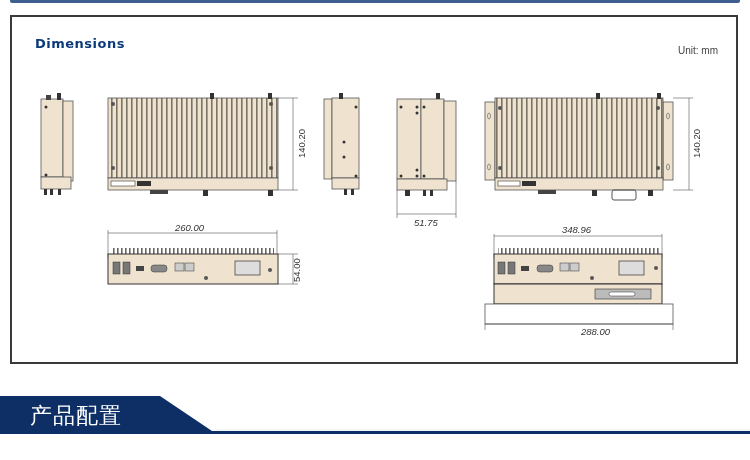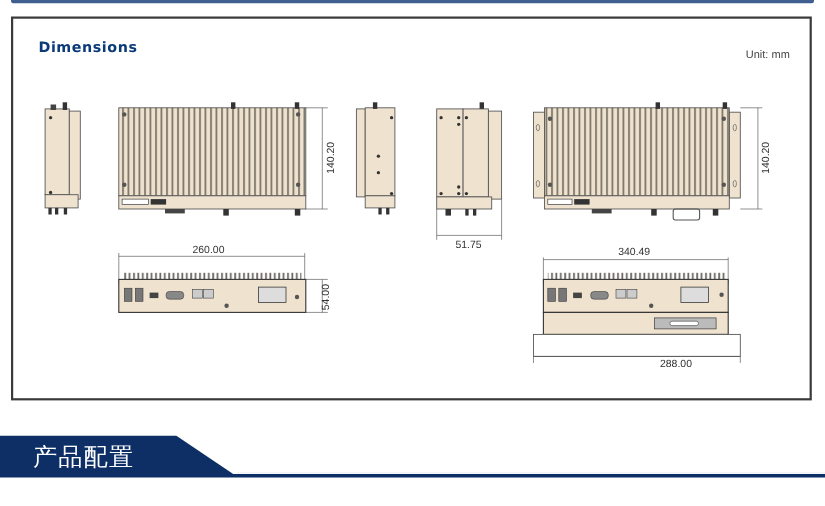--- a/index.html
+++ b/index.html
@@ -1,21 +1,21 @@
 <!DOCTYPE html>
 <html><head>
 <meta charset="utf-8">
 <style>
   html,body{margin:0;padding:0;background:#fff;}
   body{width:750px;height:460px;position:relative;overflow:hidden;font-family:"Liberation Sans",sans-serif;}
   .topbar{position:absolute;left:10px;top:0;width:730px;height:3px;background:#3e5f8f;border-radius:0 0 2px 2px;}
   .frame{position:absolute;left:10px;top:15px;width:728px;height:349px;border:2px solid #3a3a3a;box-sizing:border-box;background:#fff;}
   .title{position:absolute;left:35px;top:36px;font-family:"DejaVu Sans",sans-serif;font-weight:bold;font-size:13px;color:#0a3a7a;letter-spacing:0.5px;}
   .unit{position:absolute;left:678px;top:45px;font-size:10px;color:#444;}
-  .dim{position:absolute;font-size:9.5px;color:#333;}
+  .dim{position:absolute;font-size:9.5px;color:#333;font-style:italic;}
   .vdim{position:absolute;font-size:9.5px;color:#333;transform:rotate(-90deg);transform-origin:left top;}
   svg{position:absolute;left:0;top:0;}
   .banner{position:absolute;left:0;top:396px;width:750px;height:42px;}
   .banner-text{position:absolute;left:30px;top:401px;font-size:22px;color:#fff;letter-spacing:1px;font-family:Liberation Sans, sans-serif;}
 </style>
 </head>
 <body>
 
 <div class="topbar"></div>
 
@@ -171,20 +171,20 @@
     <line x1="673" y1="324" x2="673" y2="330" stroke="#555" stroke-width="0.6"></line>
     <line x1="485" y1="324" x2="673" y2="324" stroke="#555" stroke-width="0.6"></line>
   </g>
 </svg>
 
 <div class="vdim" style="left:296px;top:158px;">140.20</div>
 <div class="vdim" style="left:691px;top:158px;">140.20</div>
 <div class="dim" style="left:414px;top:217px;">51.75</div>
 <div class="dim" style="left:175px;top:222px;">260.00</div>
 <div class="vdim" style="left:291px;top:282px;">54.00</div>
-<div class="dim" style="left:562px;top:224px;">340.49</div>
-<div class="dim" style="left:600px;top:326px;">288.00</div>
+<div class="dim" style="left:562px;top:224px;">348.96</div>
+<div class="dim" style="left:581px;top:326px;">288.00</div>
 
 <svg class="banner" width="750" height="42" viewBox="0 0 750 42">
   <polygon points="0,0 160,0 212,35 750,35 750,38 0,38" fill="#0d2f66"></polygon>
   <line x1="215" y1="34" x2="750" y2="34" stroke="#e8ecf3" stroke-width="1"></line>
 </svg>
 <div class="banner-text">产品配置</div>
 
 </body></html>

